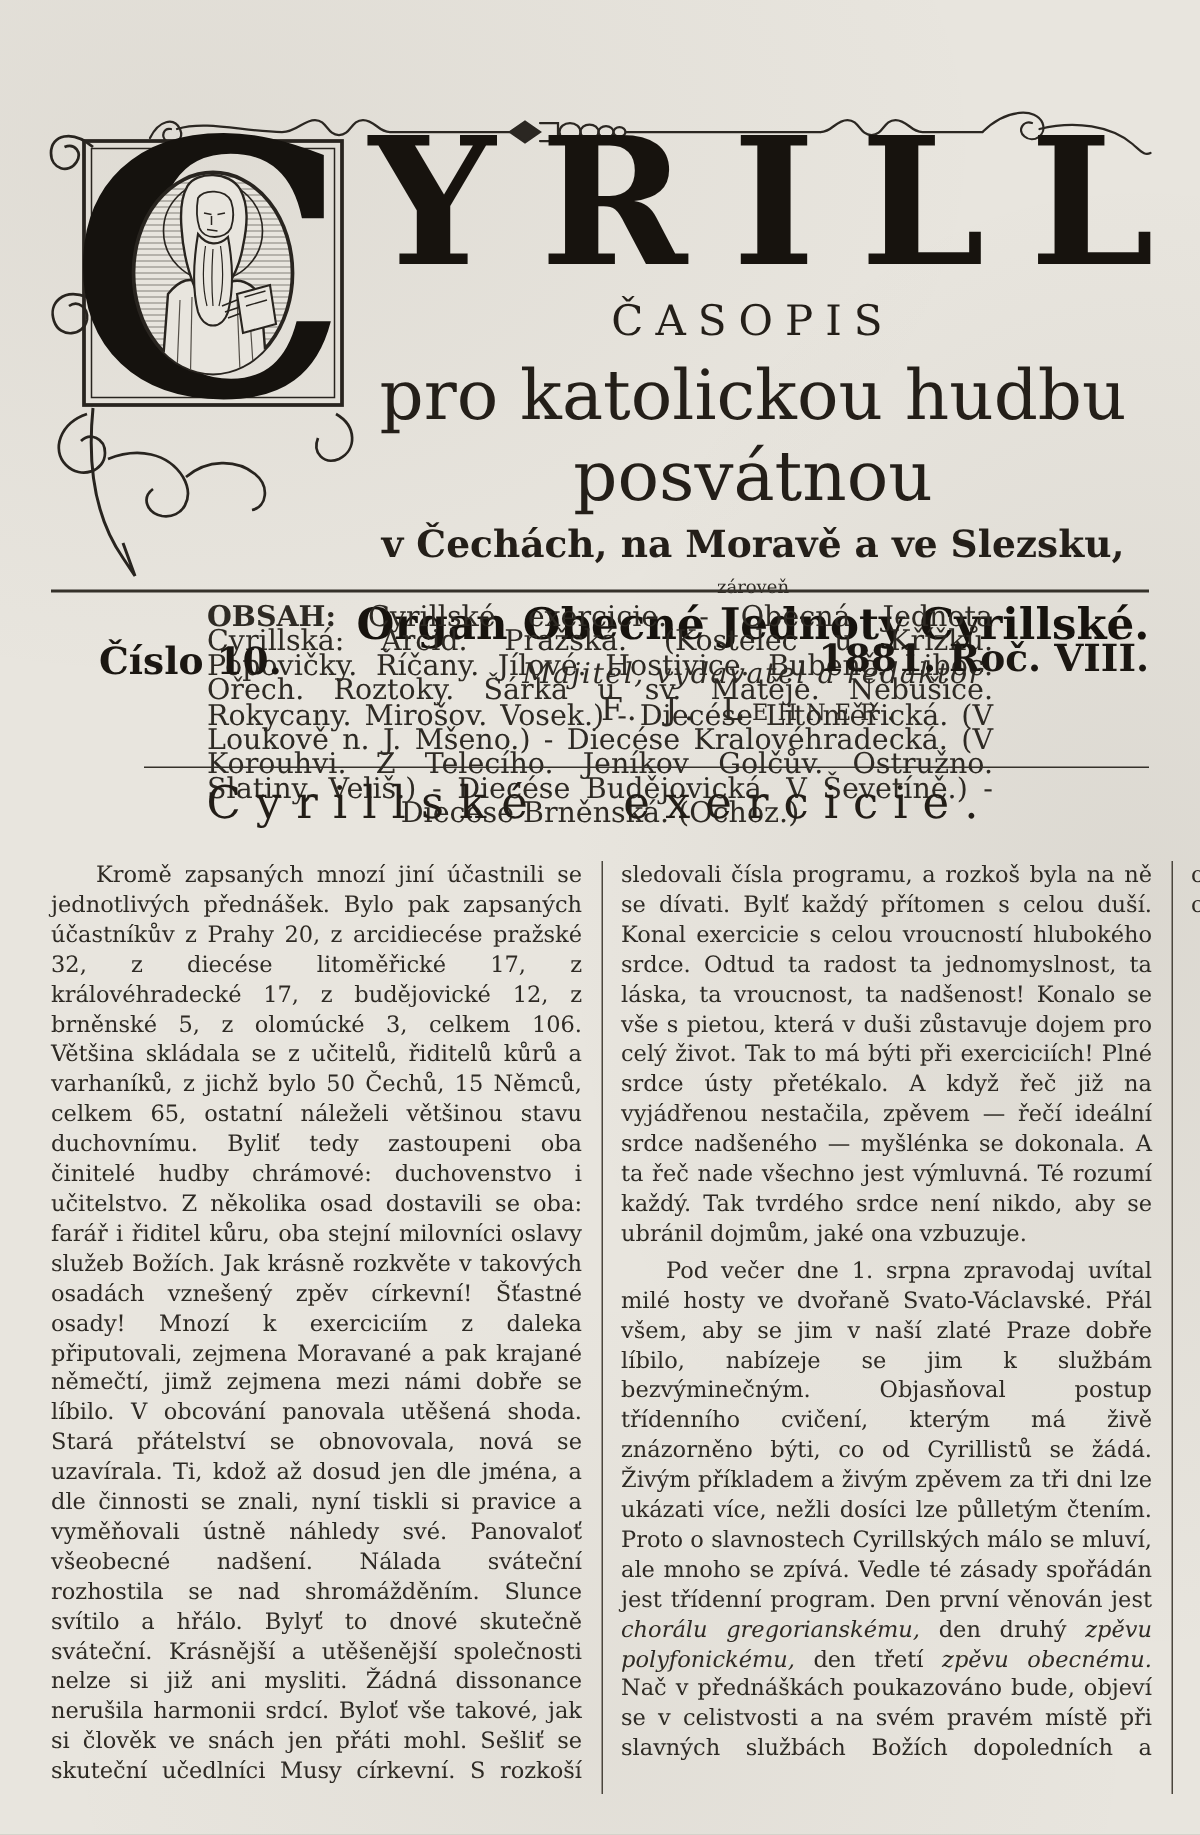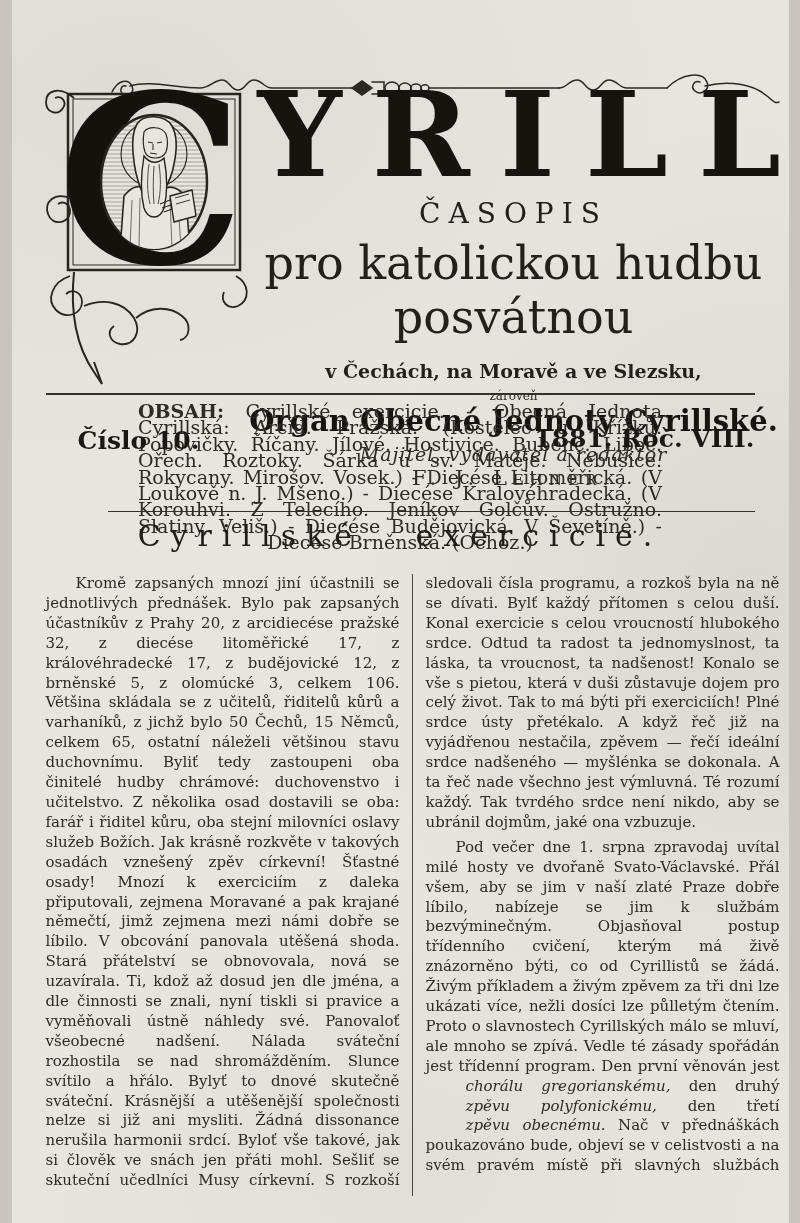--- a/index.html
+++ b/index.html
@@ -1,37 +1,36 @@
 <!DOCTYPE html>
 <html lang="cs"><head>
 <meta charset="utf-8">
 <style>
   html,body { margin:0; padding:0; background:#c9c5bc; }
   .page {
-    position:relative; width:736px; height:1223px; overflow:hidden;
+    position:relative; width:800px; height:1223px; overflow:hidden;
     margin:0 auto;
     background:
       radial-gradient(900px 600px at 15% 8%, rgba(110,100,85,0.07), transparent 60%),
       radial-gradient(700px 900px at 95% 50%, rgba(95,88,75,0.09), transparent 55%),
       radial-gradient(600px 500px at 50% 95%, rgba(110,100,85,0.05), transparent 60%),
       #e8e5de;
     font-family:"DejaVu Serif","Liberation Serif",serif;
     color:#2e2a24;
-    padding-left:41px;
   }
   svg { display:block; }
   .flourish { position:absolute; left:96px; top:70px; width:675px; height:34px; }
   .cblock  { position:absolute; left:28px; top:80px; width:210px; height:310px; }
 
   .mast { position:absolute; left:232px; top:84px; width:540px; text-align:center; }
   .yrill { font-size:118px; font-weight:bold; letter-spacing:30px; line-height:0.86;
            white-space:nowrap; color:#17130e; margin-left:14px; }
   .casopis  { margin-top:12px; font-size:28px; letter-spacing:8px; color:#241f19; }
   .tagline  { margin-top:6px;  font-size:46px; color:#241f19; }
-  .region   { margin-top:16px;  font-size:19px; font-weight:bold; color:#241f19; }
+  .region   { margin-top:4px;  font-size:25px; font-weight:bold; color:#241f19; }
   .zaroven  { margin-top:7px;  font-size:12px; }
   .organ    { margin-top:1px;  font-size:29px; font-weight:bold; color:#17130e; }
   .publisher{ margin-top:5px;  font-size:19px; font-style:italic; letter-spacing:1px; }
   .editor   { margin-top:1px;  font-size:21px; letter-spacing:6px; font-variant:small-caps; }
 
   .rule1 { position:absolute; left:34px; right:34px; top:393px; border-top:2px solid #35312a; }
   .issuebar { position:absolute; left:34px; right:34px; top:400px; height:112px; }
   .cislo   { position:absolute; left:32px; top:26px; font-size:25px; font-weight:bold; color:#1b1712; white-space:nowrap; }
   .yearvol { position:absolute; right:0;  top:24px; font-size:25px; font-weight:bold; color:#1b1712; white-space:nowrap; }
   .obsah { width:524px; margin:3px auto 16px; font-size:19px; line-height:16.4px;
@@ -40,21 +39,21 @@
 
   .rule2 { position:absolute; left:96px; right:34px; top:511px; border-top:1.5px solid #35312a; }
   .heading { position:absolute; left:0; right:0; top:518px; text-align:center;
              font-size:30px; letter-spacing:10px; word-spacing:34px; color:#221d17; }
 
   .article { position:absolute; left:34px; top:574px; width:734px; height:622px;
              column-count:2; column-gap:26px; column-rule:1.5px solid #4a453c; column-fill:auto;
              font-size:15px; line-height:19.9px; text-align:justify; color:#2e2a24; }
   .article p { margin:0; text-indent:30px; }
   .article p + p { margin-top:5px; }
-  .article i { font-style:italic;margin-left:40px; }
+  .article i { font-style:italic; }
 </style>
 </head>
 <body>
 
 <div class="page">
 
   <svg class="flourish" viewBox="0 0 675 34" aria-hidden="true">
     <g stroke="#2b2722" fill="none" stroke-width="1.5" stroke-linecap="round">
       <path d="M4,22 c6,-12 16,-14 20,-6 c3,7 -4,12 -9,8 c-4,-3 -2,-9 3,-8"></path>
       <path d="M22,16 c20,-6 45,2 70,2 c10,0 14,-8 22,-8 c8,0 8,10 16,10 c8,0 8,-10 16,-10 c8,0 10,8 18,8 l80,0"></path>

